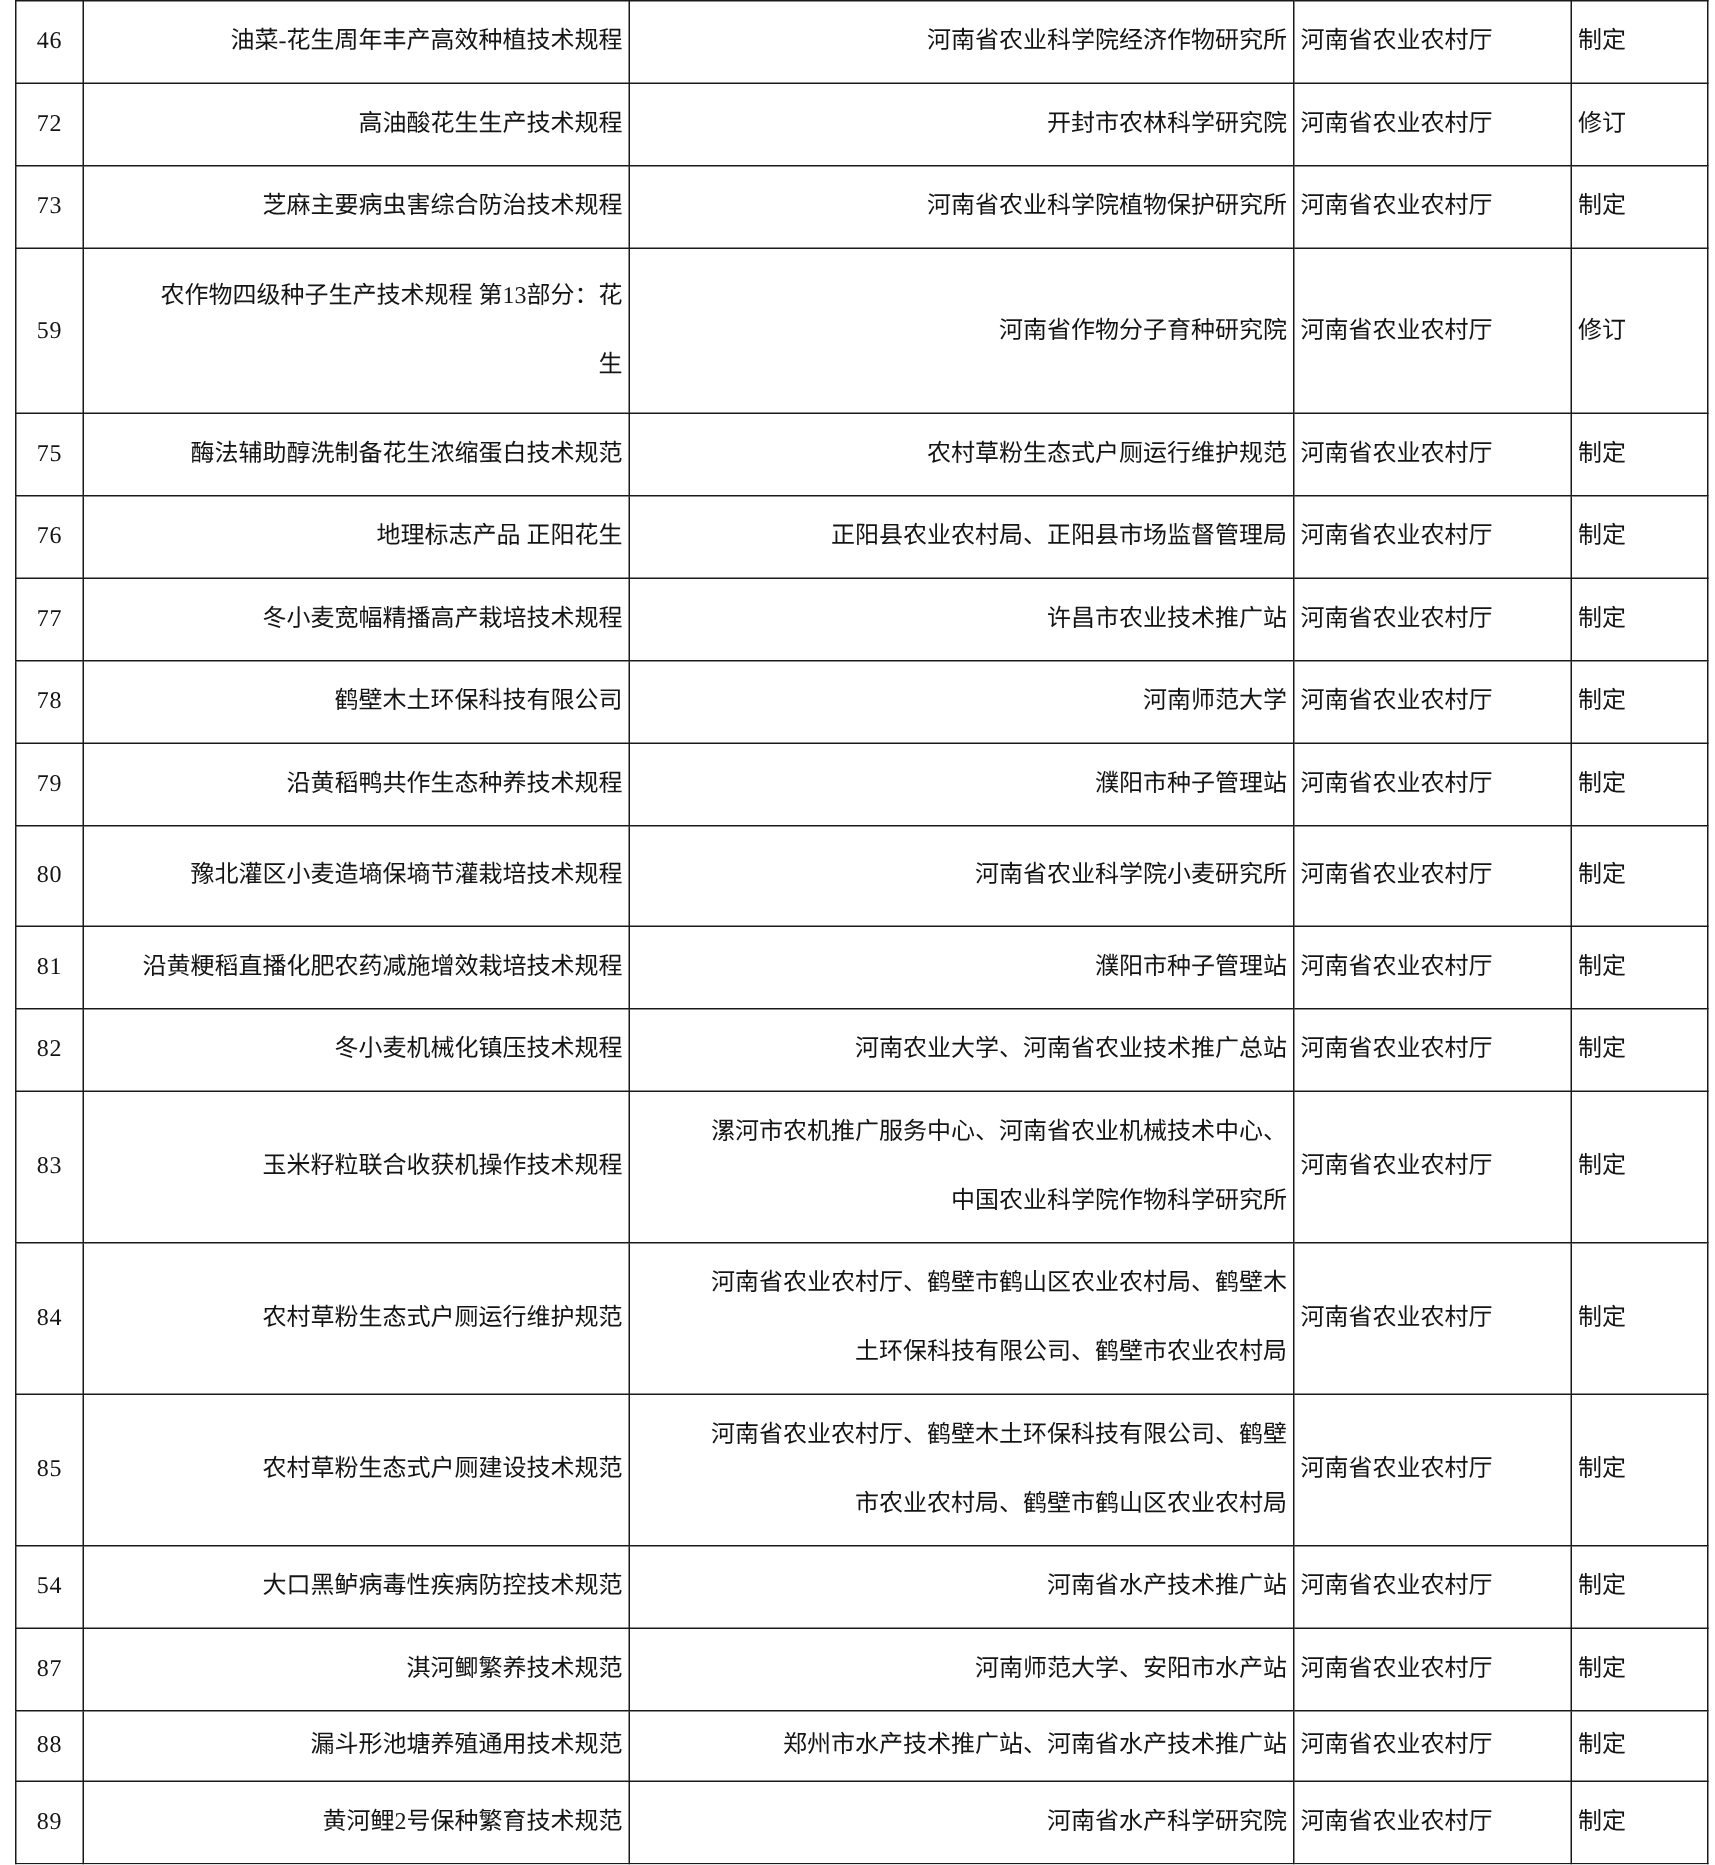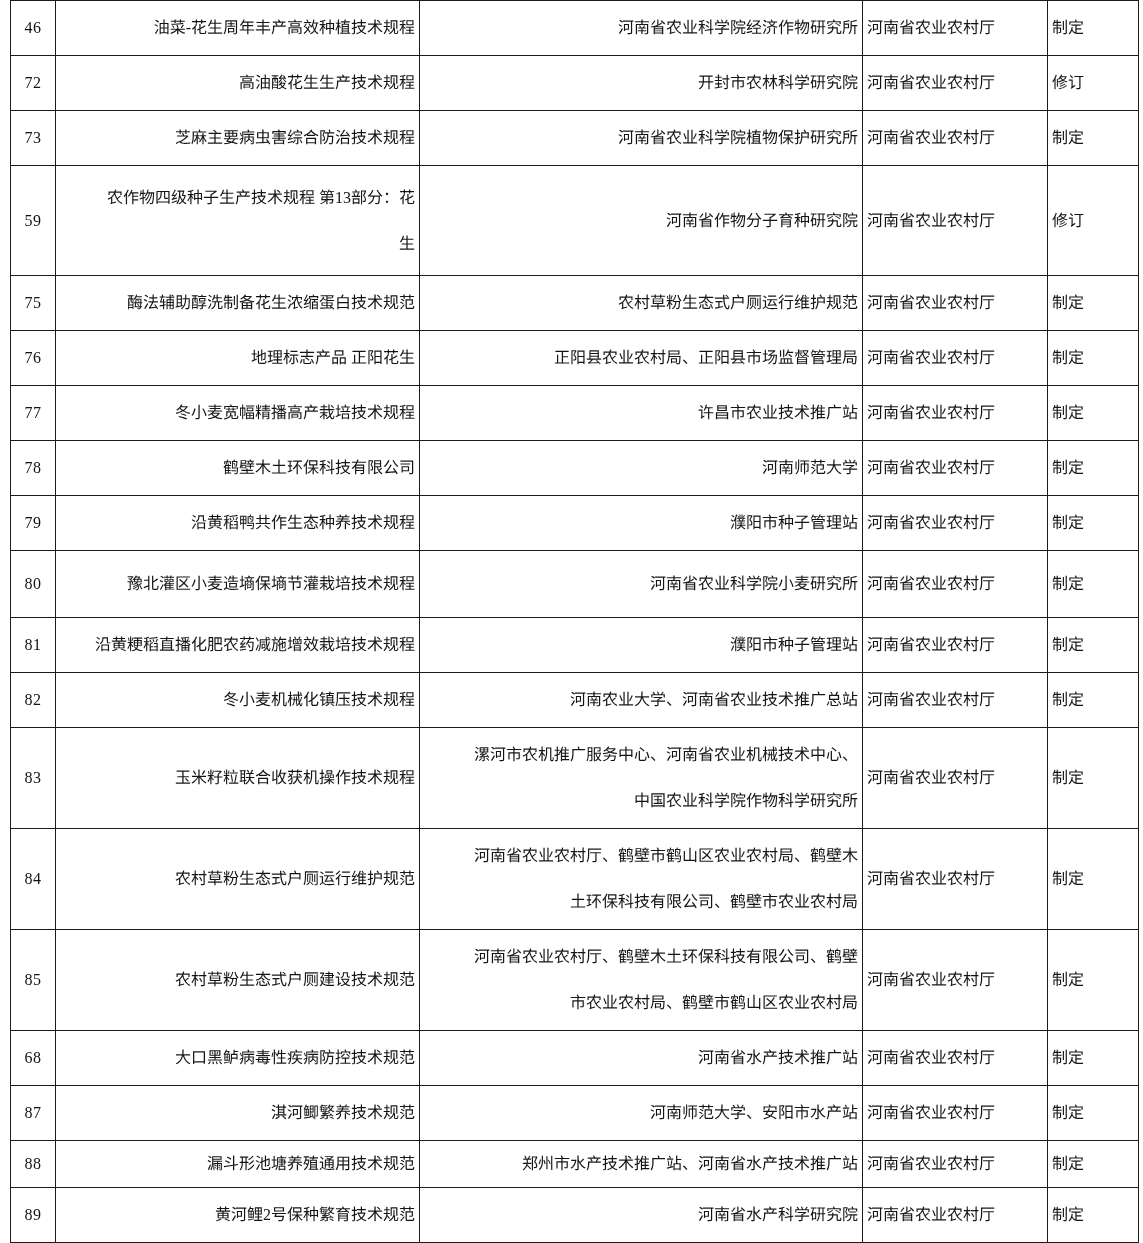--- a/index.html
+++ b/index.html
@@ -182,21 +182,21 @@
   <tr style="height: 101px;">
     <td class="c-no">85</td>
     <td class="c-name">农村草粉生态式户厕建设技术规范</td>
     <td class="c-org">河南省农业农村厅、鹤壁木土环保科技有限公司、鹤壁
 市农业农村局、鹤壁市鹤山区农业农村局</td>
     <td class="c-dept">河南省农业农村厅</td>
     <td class="c-type">制定</td>
   </tr>
 
   <tr style="height: 55px;">
-    <td class="c-no">68</td>
+    <td class="c-no">54</td>
     <td class="c-name">大口黑鲈病毒性疾病防控技术规范</td>
     <td class="c-org">河南省水产技术推广站</td>
     <td class="c-dept">河南省农业农村厅</td>
     <td class="c-type">制定</td>
   </tr>
 
   <tr style="height: 55px;">
     <td class="c-no">87</td>
     <td class="c-name">淇河鲫繁养技术规范</td>
     <td class="c-org">河南师范大学、安阳市水产站</td>

